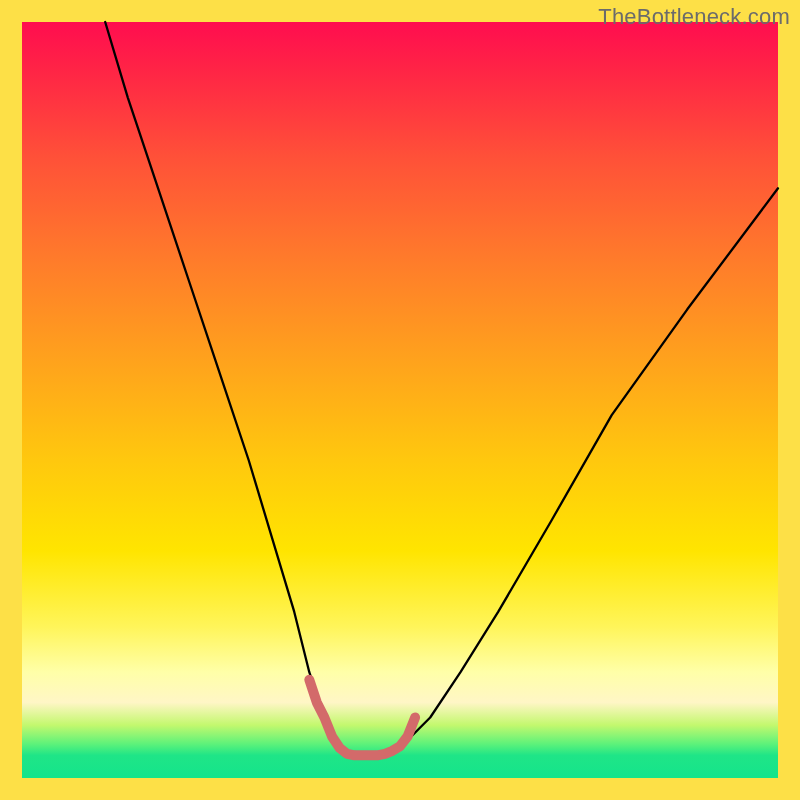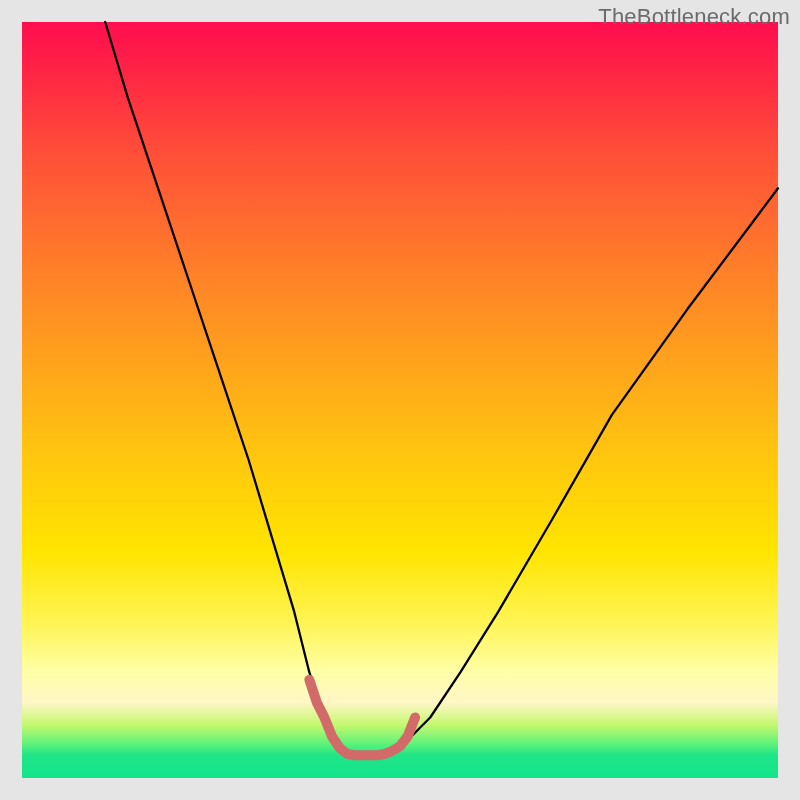--- a/index.html
+++ b/index.html
@@ -7,21 +7,21 @@
     padding: 0;
     width: 800px;
     height: 800px;
     background: #000;
     overflow: hidden;
     font-family: Arial, Helvetica, sans-serif;
   }
   .frame {
     position: absolute;
     inset: 0;
-    background: #e5e5e5;
+    background: #fde047;
     padding-left: 40px;
   }
   .plot-area {
     position: absolute;
     left: 22px;
     top: 22px;
     width: 756px;
     height: 756px;
     
     background: linear-gradient(

